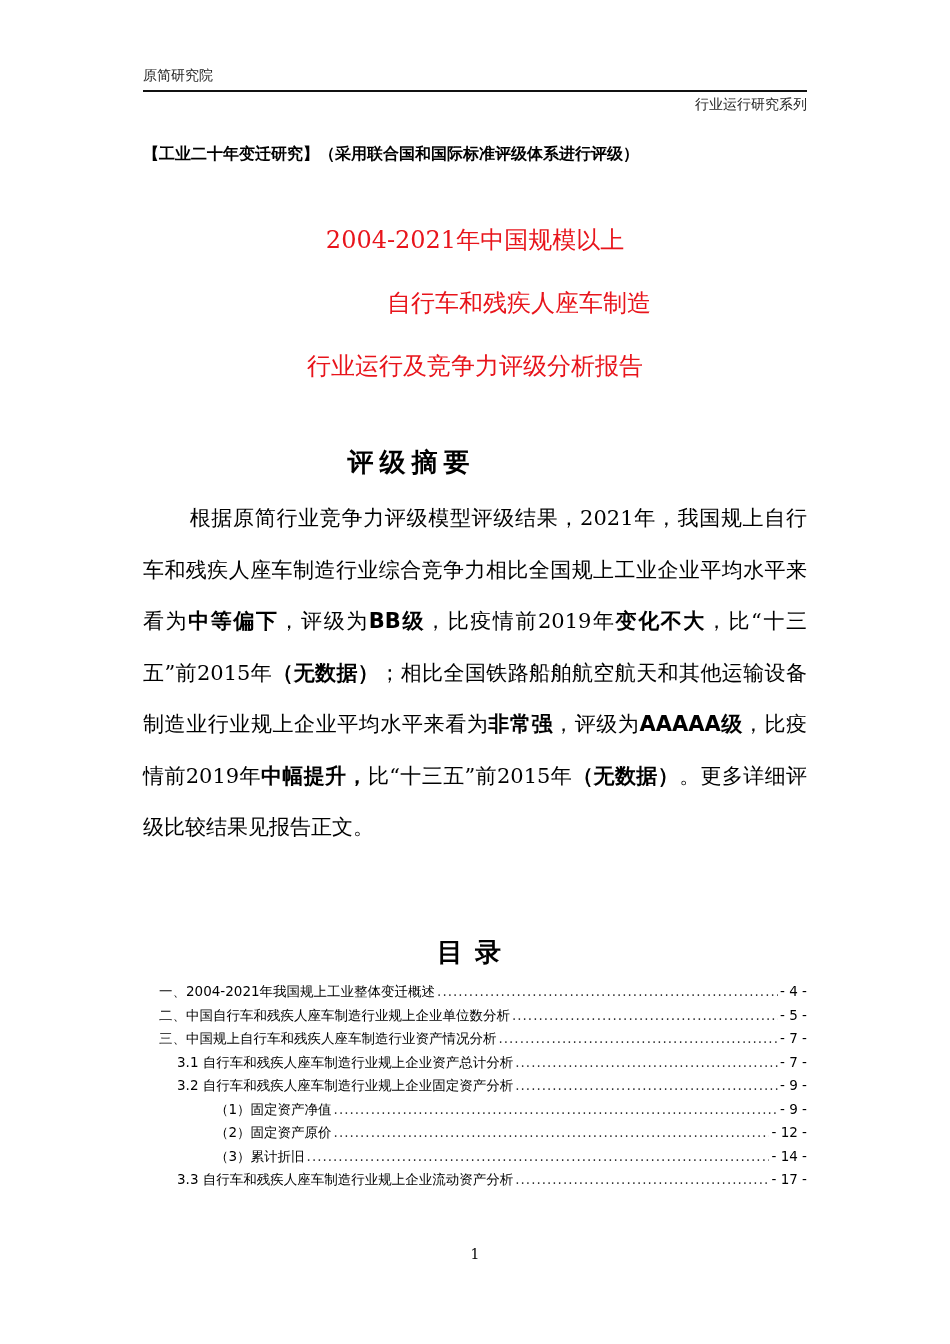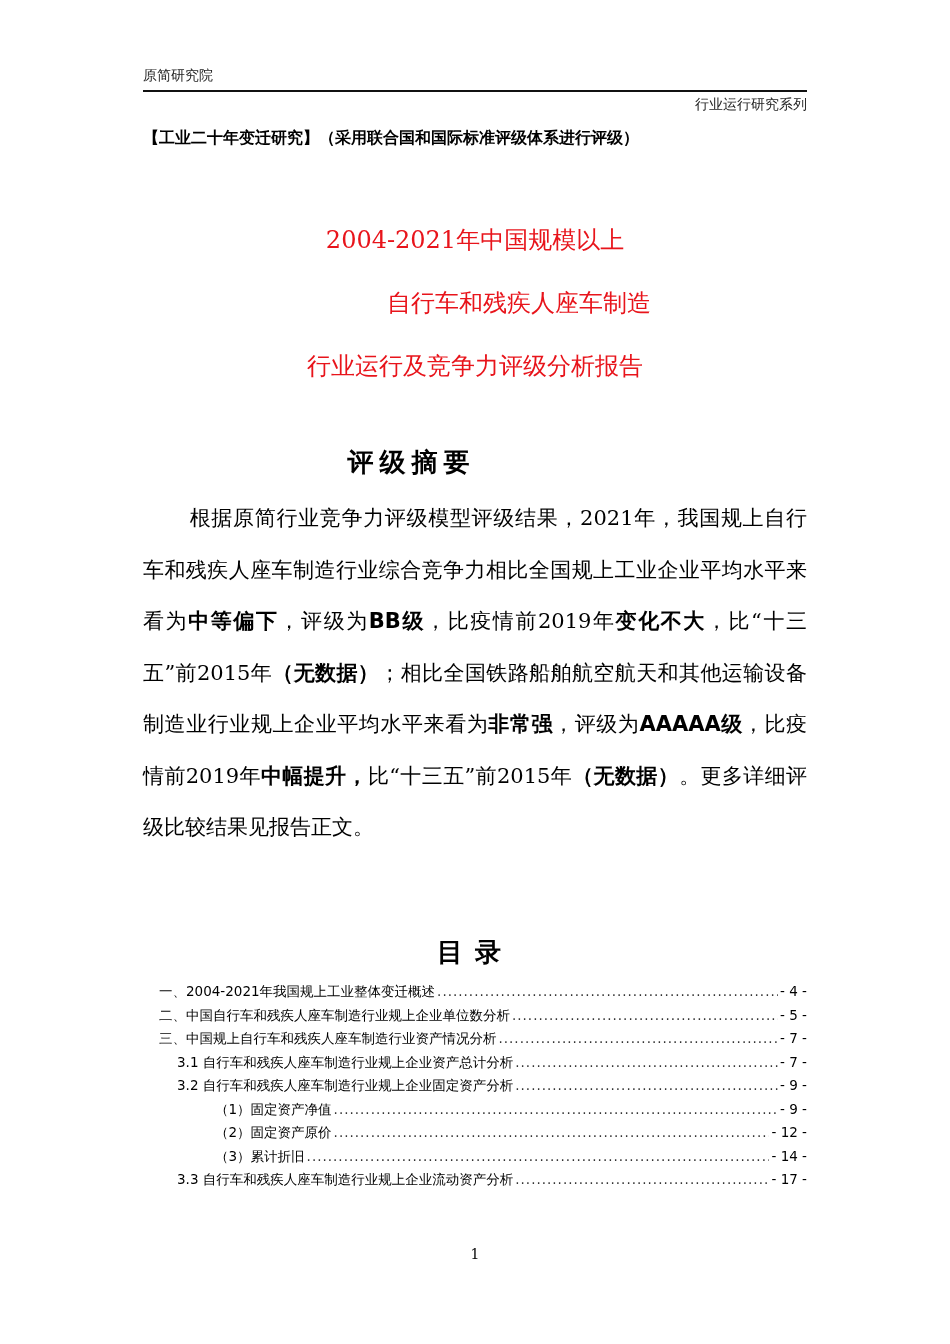--- a/index.html
+++ b/index.html
@@ -1,21 +1,21 @@
 <!DOCTYPE html>
 <html><head>
 <meta charset="utf-8">
 <style>
   html, body { margin:0; padding:0; background:#ffffff; }
   body { width:950px; height:1344px; position:relative; overflow:hidden; font-family:"DejaVu Serif", serif; color:#000; }
   .page { position:absolute; left:0; top:0; width:950px; height:1344px; }
   .hdr-left { position:absolute; left:143px; top:67px; font-family:"DejaVu Sans", sans-serif; font-size:14px; color:#222; }
   .hdr-right { position:absolute; right:143px; top:67px; font-family:"DejaVu Sans", sans-serif; font-size:14px; color:#222;margin-top:29px; }
   .hdr-rule { position:absolute; left:143px; top:90px; width:664px; height:2px; background:#111; }
-  .series { position:absolute; left:143px; top:128px; width:700px; font-family:Liberation Mono, monospace; font-size:16px; font-weight:bold; white-space:nowrap; }
+  .series { position:absolute; left:143px; top:144px; width:700px; font-family:Liberation Mono, monospace; font-size:16px; font-weight:bold; white-space:nowrap; }
   .series .paren { font-weight:bold; }
   .title { position:absolute; left:0; width:950px; text-align:center; color:#e8141b; font-family:"DejaVu Serif", serif; font-size:24px; line-height:40px; }
   .t1 { top:220px; } .t2 { top:283px;margin-left:44px; } .t3 { top:346px; }
   .abs-head { position:absolute; left:0; width:823px; top:445px; text-align:center; font-family:"DejaVu Sans", sans-serif; font-weight:bold; font-size:26px; letter-spacing:6px; }
   .abs-body { position:absolute; left:143px; top:493px; width:664px; font-size:21px; line-height:51.5px; text-align:justify; }
   .abs-body b { font-family:"DejaVu Sans", sans-serif; font-weight:bold; }
   .indent { display:inline-block; width:46px; }
   .toc-head { position:absolute; left:0; width:950px; top:935px; text-align:center; font-family:"DejaVu Sans", sans-serif; font-weight:bold; font-size:26px; letter-spacing:12px; }
   .toc { position:absolute; left:143px; top:983px; width:664px; }
   .toc-row { display:flex; align-items:baseline; height:23.5px; font-family:"DejaVu Sans", sans-serif; font-size:13.5px; white-space:nowrap; }

